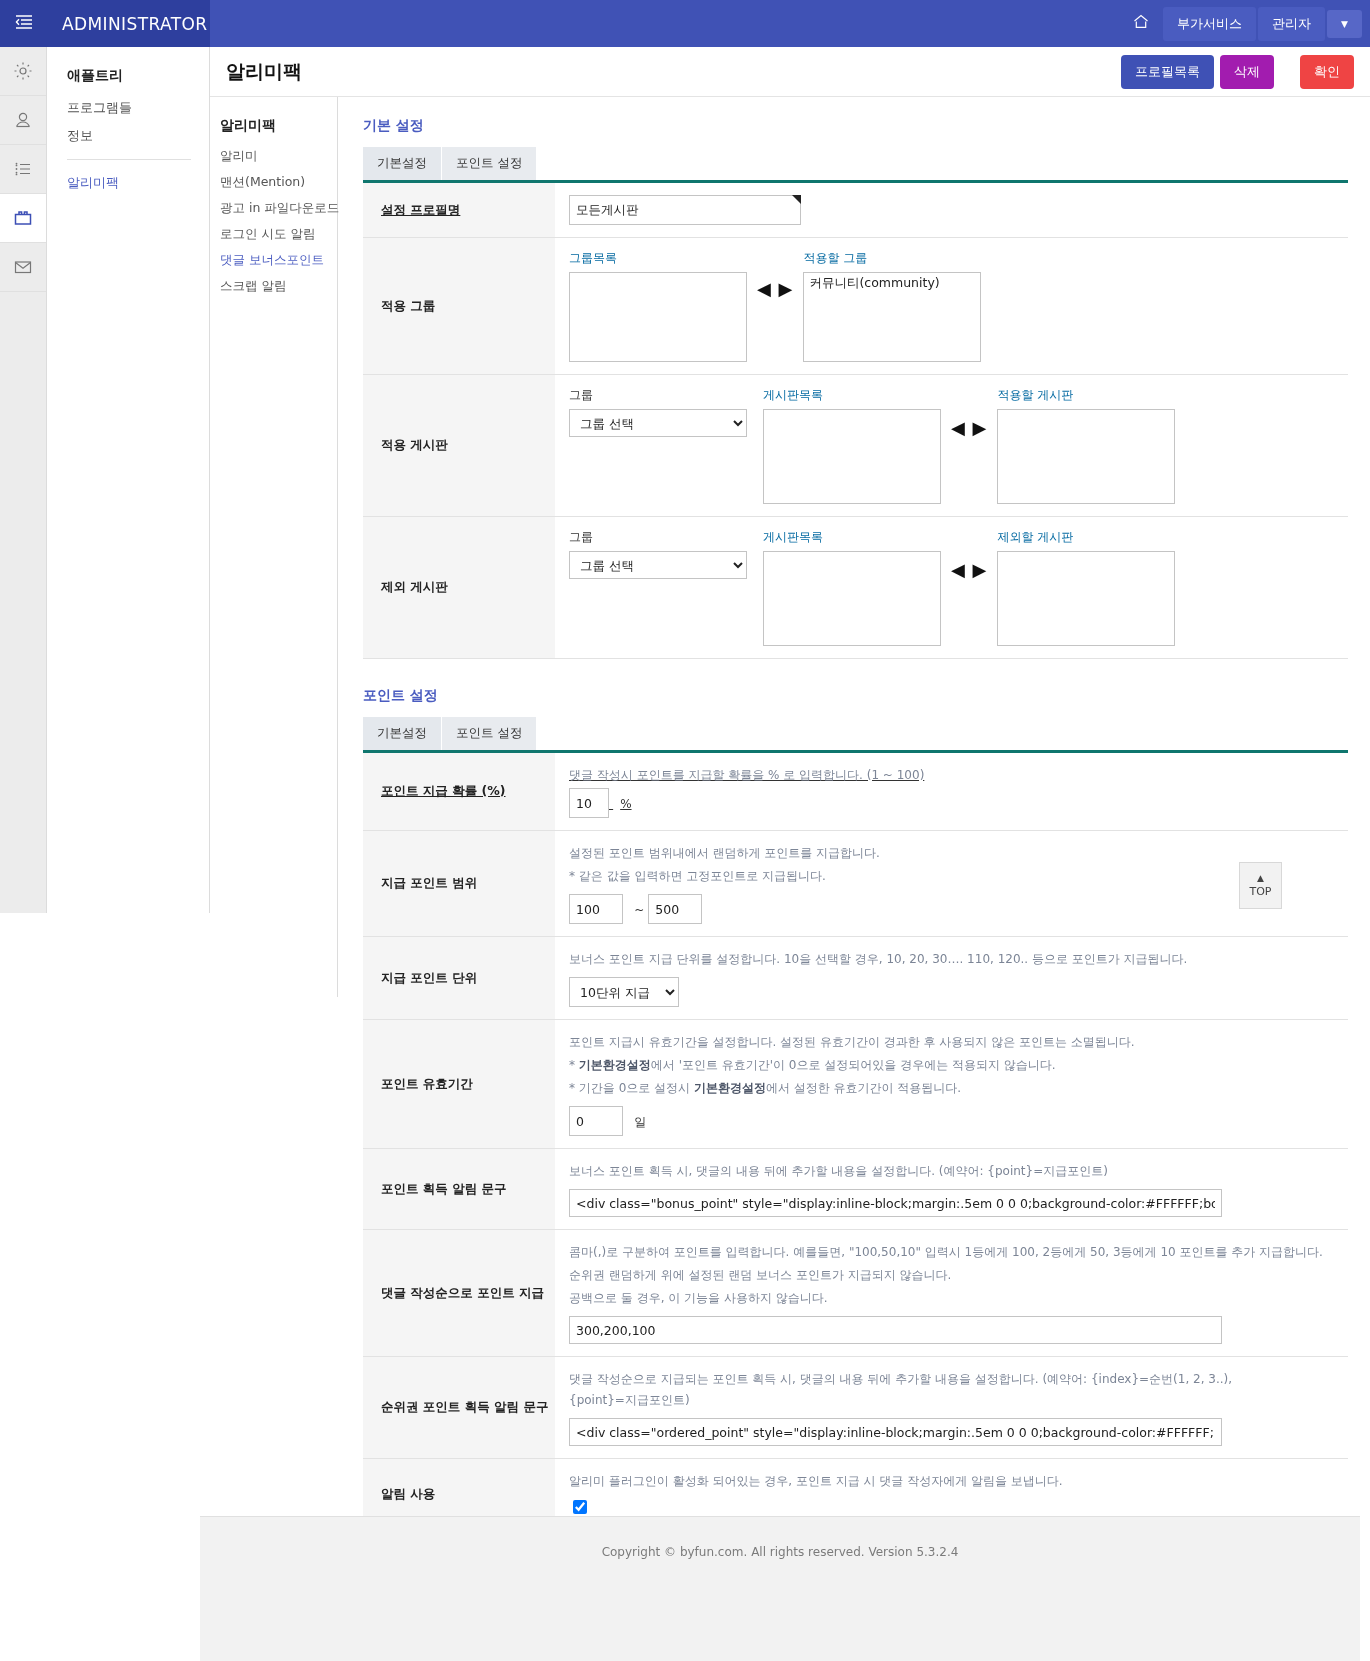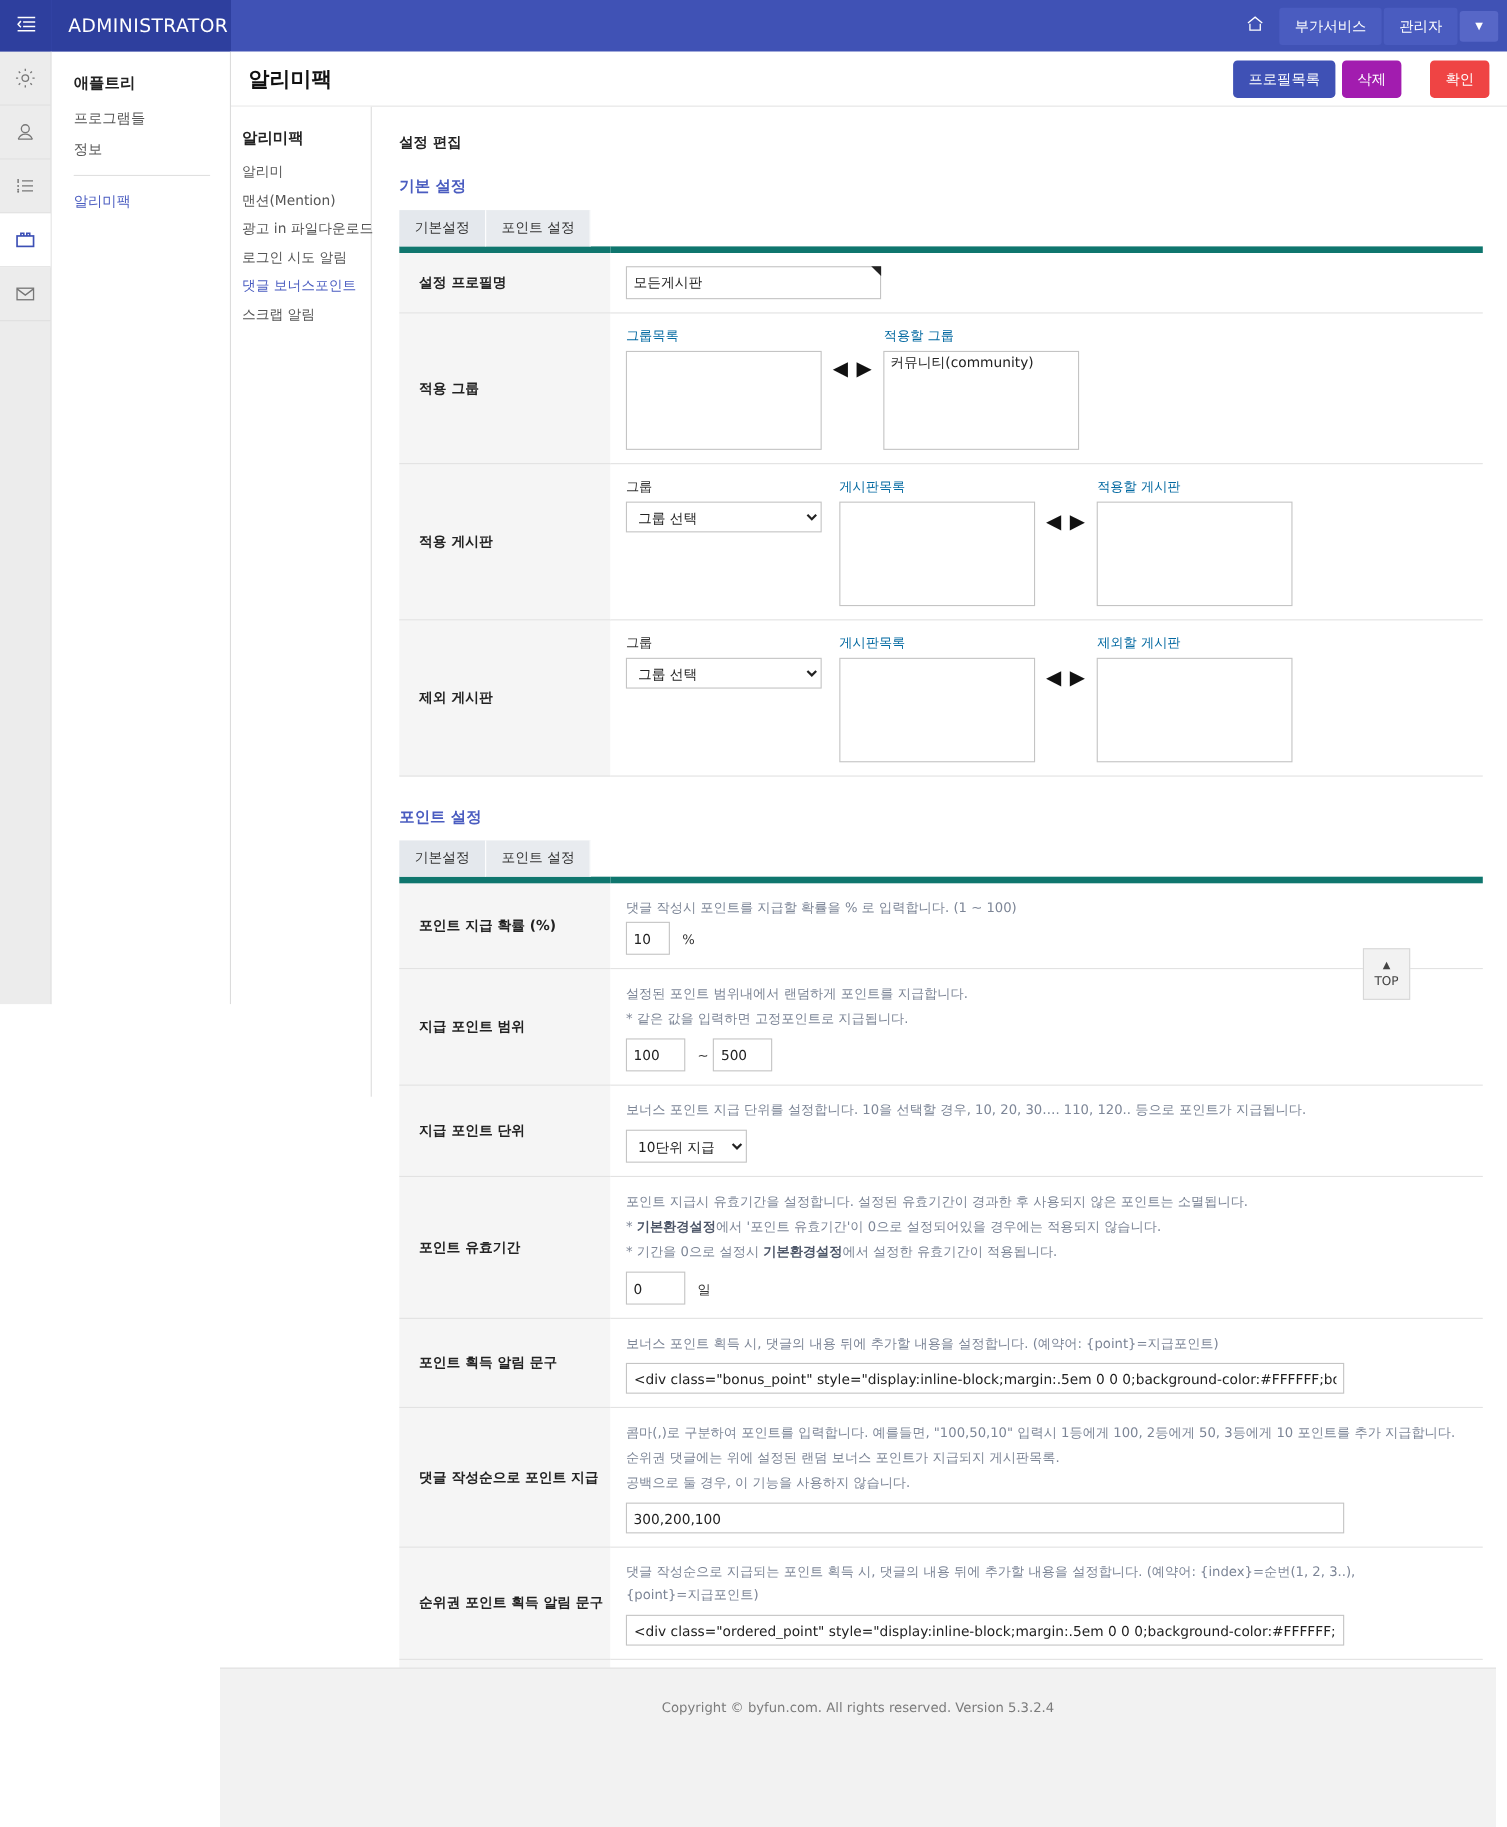--- a/index.html
+++ b/index.html
@@ -95,21 +95,21 @@
   .section-title { font-size:14px; color:#4a5cc0; font-weight:bold; margin:0 0 12px 0; }
 
   .tabs { display:flex; margin-bottom:0; }
   .tab {
     font-size:12.5px; padding:8px 14px; background:#e4e8ed; color:#333; border-right:1px solid #fff;
   }
   .tab.inactive { background:#e8ebef; }
 
   table.form { width:100%; border-collapse:collapse; margin-bottom:28px; }
   table.form td { border-bottom:1px solid #e2e2e2; vertical-align:middle; }
-  table.form tr:first-child td { border-top:6px solid #0f766e; }
+  table.form tr:first-child td { border-top:3px solid #0f766e;text-decoration:underline; }
   td.th {
     width:192px; background:#f5f5f5; font-weight:bold; font-size:12.5px; color:#222;
     padding:14px 0 14px 18px; vertical-align:middle;
   }
   td.td { padding:12px 0 12px 14px; background:#fff; }
 
   .desc { font-size:12px; color:#7c8596; line-height:1.75; margin:0 0 2px 0; }
   .desc b { color:#4d5668; }
 
   input[type=text], textarea, select {
@@ -263,21 +263,20 @@
     <div class="pluginnav-link">알리미</div>
     <div class="pluginnav-link">맨션(Mention)</div>
     <div class="pluginnav-link">광고 in 파일다운로드</div>
     <div class="pluginnav-link">로그인 시도 알림</div>
     <div class="pluginnav-link current">댓글 보너스포인트</div>
     <div class="pluginnav-link">스크랩 알림</div>
   </div>
 
   <div class="content">
 
-    <div class="content-title">설정 편집</div>
 
     <div class="section-title">기본 설정</div>
     <div class="tabs">
       <div class="tab">기본설정</div>
       <div class="tab inactive">포인트 설정</div>
     </div>
 
     <table class="form">
       <tbody>
           <tr>
@@ -424,21 +423,21 @@
         <td class="td">
           <p class="desc">보너스 포인트 획득 시, 댓글의 내용 뒤에 추가할 내용을 설정합니다. (예약어: {point}=지급포인트)</p>
           <input type="text" class="inp-wide" style="margin-top: 5px;" value="&lt;div class=&quot;bonus_point&quot; style=&quot;display:inline-block;margin:.5em 0 0 0;background-color:#FFFFFF;border-radius:8px;padding">
         </td>
       </tr>
 
       <tr>
         <td class="th">댓글 작성순으로 포인트 지급</td>
         <td class="td">
           <p class="desc">콤마(,)로 구분하여 포인트를 입력합니다. 예를들면, "100,50,10" 입력시 1등에게 100, 2등에게 50, 3등에게 10 포인트를 추가 지급합니다.</p>
-          <p class="desc">순위권 댓글에는 위에 설정된 랜덤 보너스 포인트가 지급되지 게시판목록.</p>
+          <p class="desc">순위권 랜덤하게 위에 설정된 랜덤 보너스 포인트가 지급되지 않습니다.</p>
           <p class="desc">공백으로 둘 경우, 이 기능을 사용하지 않습니다.</p>
           <input type="text" class="inp-wide" style="margin-top: 5px;" value="300,200,100">
         </td>
       </tr>
 
       <tr>
         <td class="th">순위권 포인트 획득 알림 문구</td>
         <td class="td">
           <p class="desc" style="width:670px;">댓글 작성순으로 지급되는 포인트 획득 시, 댓글의 내용 뒤에 추가할 내용을 설정합니다. (예약어: {index}=순번(1, 2, 3..), {point}=지급포인트)</p>
           <input type="text" class="inp-wide" style="margin-top: 5px;" value="&lt;div class=&quot;ordered_point&quot; style=&quot;display:inline-block;margin:.5em 0 0 0;background-color:#FFFFFF;border-radius:8px;paddin">

